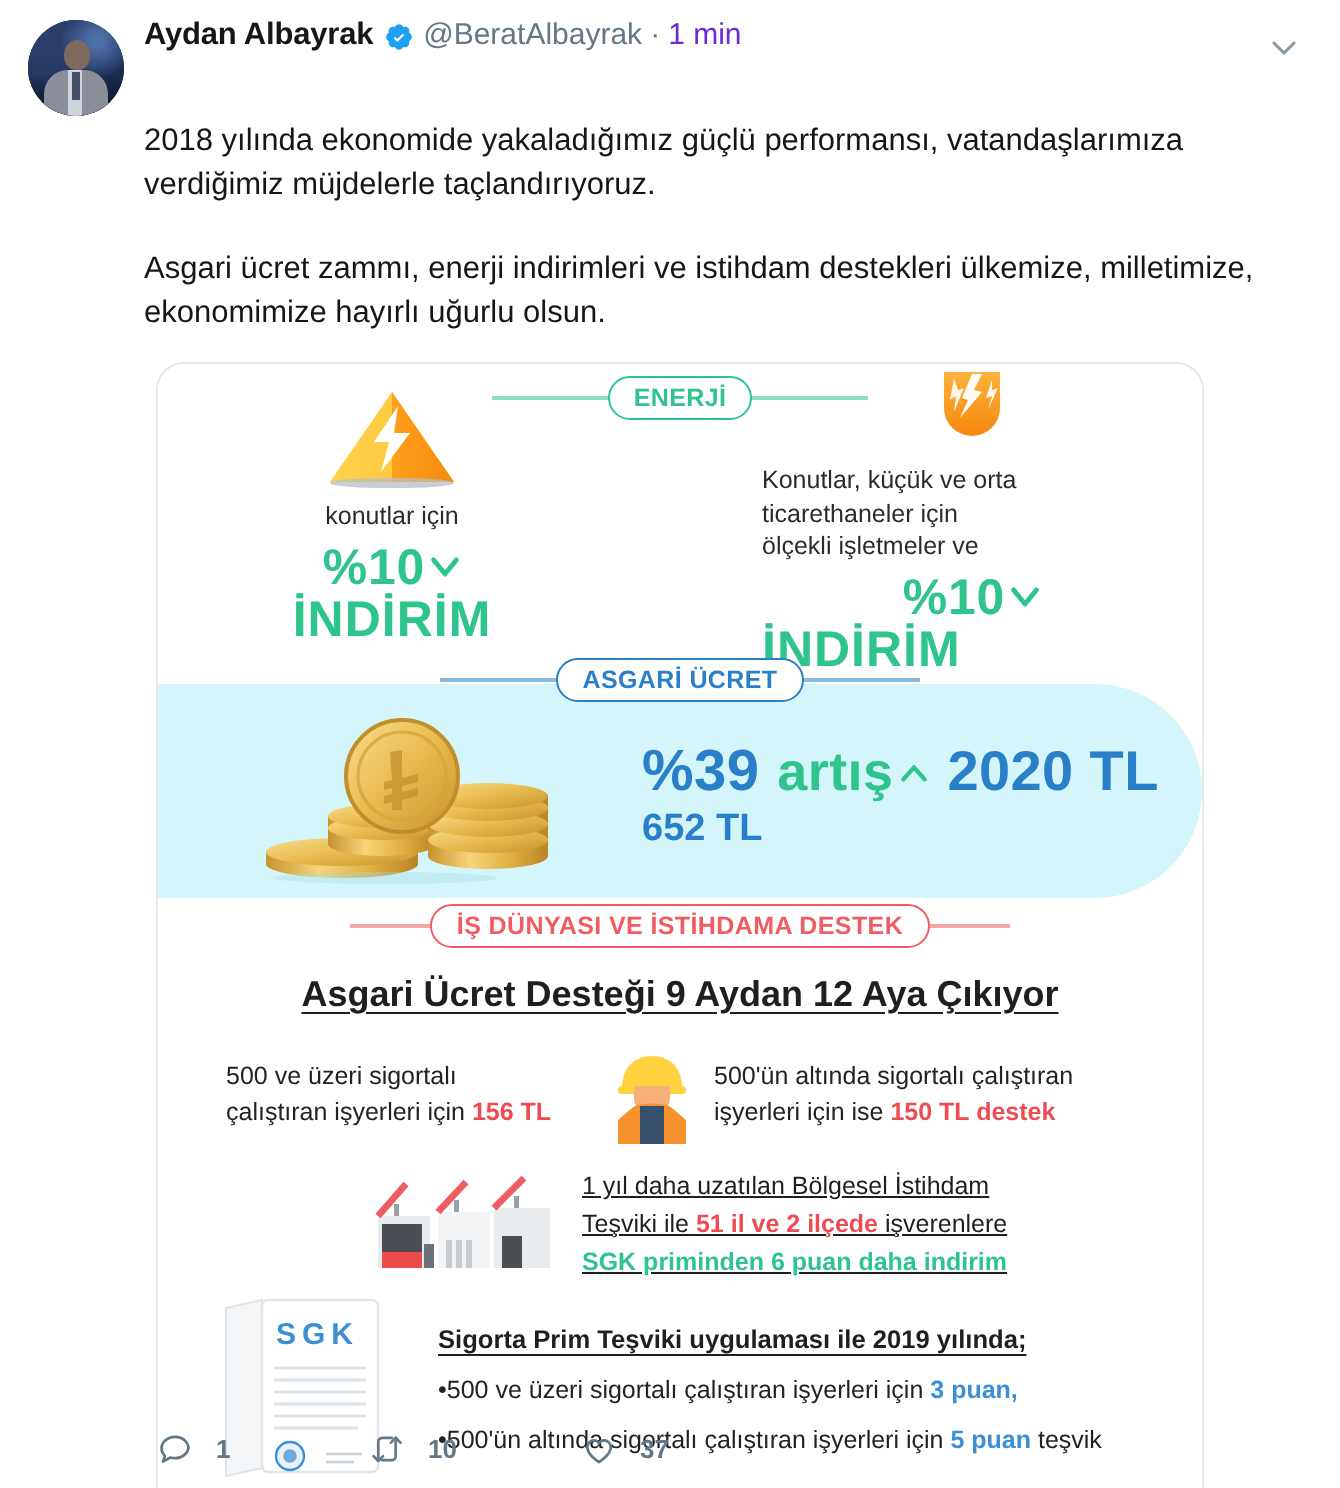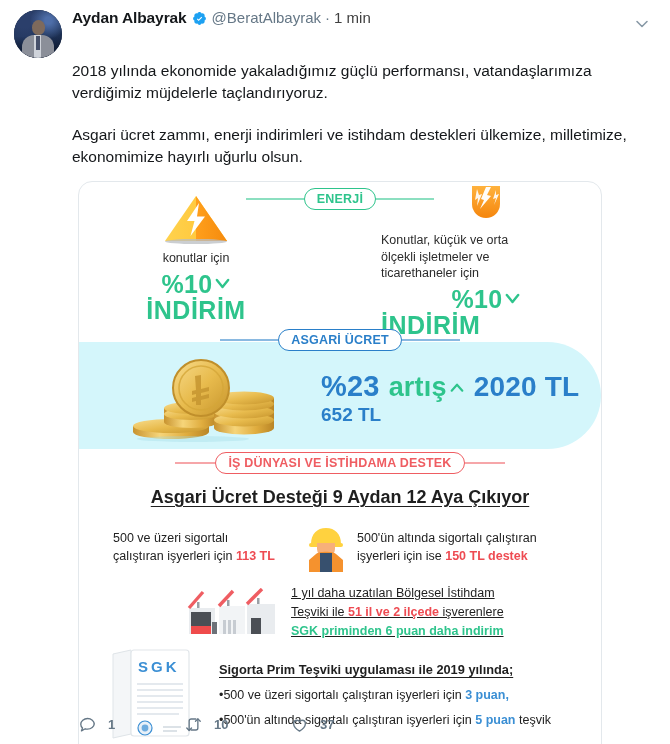--- a/index.html
+++ b/index.html
@@ -46,21 +46,21 @@
      background: linear-gradient(90deg,#8b8f99 0 38%, #cfd3da 38% 60%, #8b8f99 60% 100%); }
   .avatar .person-tie { position:absolute; left:50%; top:54%; width:4px; height:14px;
      margin-left:-2px; background:#46506a; }
 
   .names { flex: 1 1 auto; min-width: 0; padding-top: 1px; }
   .nameline { display: flex; align-items: center; white-space: nowrap; line-height: 1.2; }
   .fullname { font-size: 15.5px; font-weight: 700; color: #14171a; letter-spacing: -.1px; }
   .verified { width: 15px; height: 15px; margin: 0 5px 0 5px; flex: 0 0 15px; display:block; }
   .handle { font-size: 15px; color: #657786; }
   .dot-sep { font-size: 15px; color: #657786; padding: 0 4px; }
-  .time { font-size: 15px; color: #404040; }
+  .time { font-size: 15px; color: #6d28d9; }
 
   .caret {
     position: absolute; top: 14px; right: 18px;
     width: 20px; height: 20px;
   }
 
   
   .body-text {
     font-size: 15.5px;
     line-height: 1.42;
@@ -271,22 +271,22 @@
             <stop offset="0" stop-color="#ffb23d"></stop>
               <stop offset="1" stop-color="#f5860d"></stop>
           </linearGradient>
         </defs>
         <path d="M8 4 h28 v18 a14 14 0 0 1 -28 0 Z" fill="url(#fl)"></path>
         <path d="M22 5 l-5 12 3 1 -4 9 11 -13 -4 -1 4 -8 z" fill="#fff" opacity=".97"></path>
         <path d="M13 7 l-2 11 3 -2 -1 8 5 -12 -3 1 z" fill="#fff" opacity=".9"></path>
         <path d="M32 8 l-3 9 3 -1 -2 7 5 -11 -3 1 z" fill="#fff" opacity=".9"></path>
       </svg>
       <div class="cap">Konutlar, küçük ve orta</div>
+      <div class="cap" style="margin-top:0">ticarethaneler için</div>
       <div class="cap" style="margin-top:0">ölçekli işletmeler ve</div>
-      <div class="cap" style="margin-top:0">ticarethaneler için</div>
       <div class="pct">
         <span>%10</span>
         <svg class="down-chev" viewBox="0 0 24 24">
           <path d="M4 7l8 10 8-10" fill="none" stroke="#2ec48c" stroke-width="3.4" stroke-linecap="round" stroke-linejoin="round"></path>
         </svg>
       </div>
       <div class="indirim">İNDİRİM</div>
     </div>
 
     <div class="wage-band"></div>
@@ -337,21 +337,21 @@
       <g>
         <circle cx="70" cy="32" r="28" fill="url(#cg2)" stroke="#c08f2b" stroke-width="2"></circle>
         <circle cx="70" cy="32" r="22" fill="none" stroke="#d4a638" stroke-width="1.6" opacity=".8"></circle>
         <path d="M64 20 l6 -1 v14 l8 -2 v4 l-8 2 v3 l8 -2 v4 l-8 2 v5 h-5 v-4 l-4 1 v-4 l4 -1 v-3 l-4 1 v-4 l4 -1 z" fill="#c69530" opacity=".85"></path>
       </g>
       <ellipse cx="62" cy="83" rx="56" ry="3" fill="#9fd9e4" opacity=".35"></ellipse>
     </svg>
 
     <div class="wage-nums">
       <div class="wage-row1">
-        <span class="w-pct">%23</span>
+        <span class="w-pct">%39</span>
         <span class="w-artis">
           <span>artış</span>
           <svg class="up-chev" viewBox="0 0 24 24">
             <path d="M4 16l8-9 8 9" fill="none" stroke="#2ec48c" stroke-width="3.2" stroke-linecap="round" stroke-linejoin="round"></path>
           </svg>
         </span>
         <span class="w-2020">2020 TL</span>
       </div>
       <div class="w-417">652 TL</div>
     </div>
@@ -360,21 +360,21 @@
       <div class="badge-line" style="width:40px"></div>
       <div class="badge">İŞ DÜNYASI VE İSTİHDAMA DESTEK</div>
       <div class="badge-line" style="width:40px"></div>
     </div>
 
     <div class="sub-underline" style="position:absolute;left:0;right:0;top:295px;">Asgari Ücret Desteği 9 Aydan 12 Aya Çıkıyor</div>
 
     <div class="two-col">
       <div class="tc-text tc-left">
         <span>500 ve üzeri sigortalı</span><br>
-        <span>çalıştıran işyerleri için </span><span class="red-b">113 TL</span>
+        <span>çalıştıran işyerleri için </span><span class="red-b">156 TL</span>
       </div>
 
       <svg class="worker-ico" viewBox="0 0 46 50">
         <path d="M8 22 C8 12 14 6 23 6 C32 6 38 12 38 22 Z" fill="#ffd23f"></path>
         <rect x="6" y="21" width="34" height="4" rx="2" fill="#ffd23f"></rect>
         <path d="M14 21 h18 v6 a9 9 0 0 1 -18 0 Z" fill="#f7b07a"></path>
         <path d="M13 32 C16 29 30 29 33 32 L40 38 v12 H6 V38 Z" fill="#f5922e"></path>
         <path d="M17 31 h12 v19 h-12 Z" fill="#37506e"></path>
         <rect x="17" y="31" width="3" height="7" fill="#37506e"></rect>
         <rect x="26" y="31" width="3" height="7" fill="#37506e"></rect>

